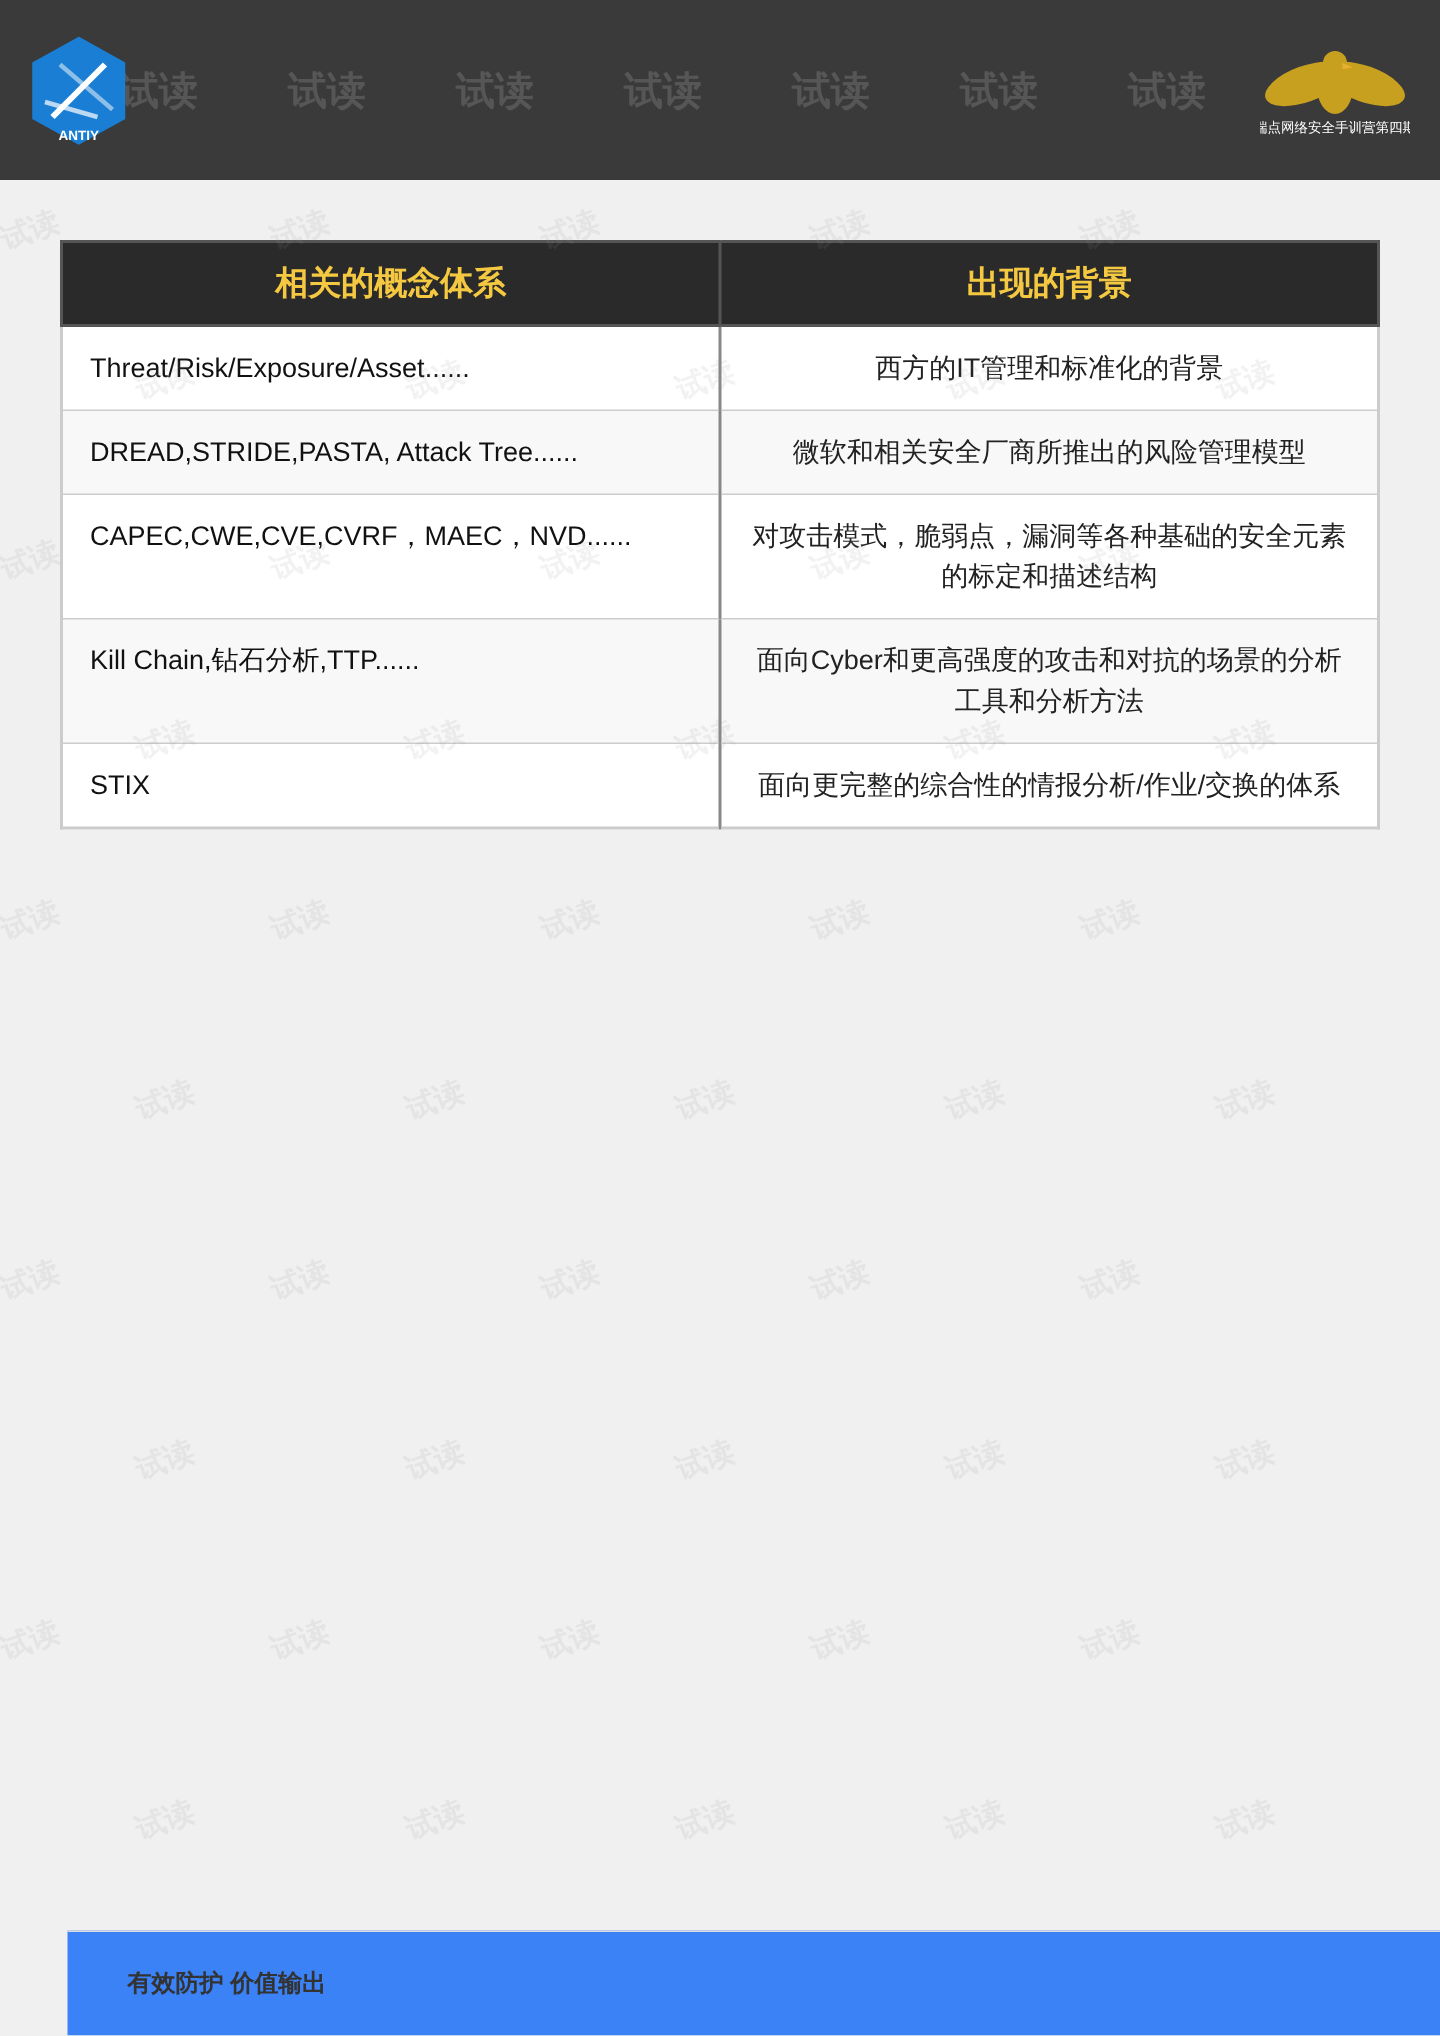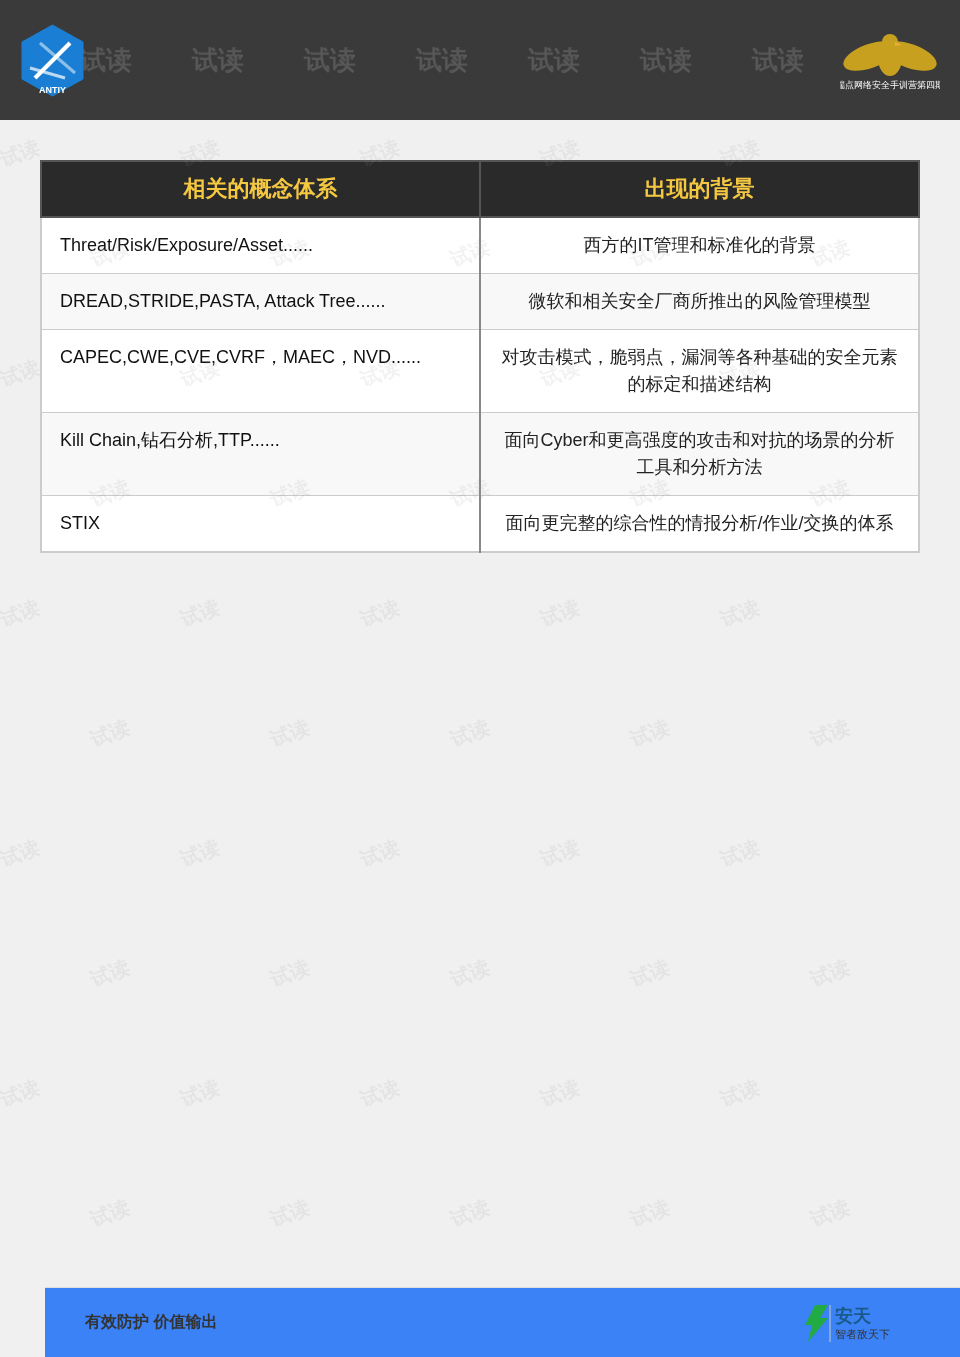--- a/index.html
+++ b/index.html
@@ -311,23 +311,13 @@
           <td>面向更完整的综合性的情报分析/作业/交换的体系</td>
         </tr>
       </tbody>
   </table>
 </div>
 
 <div class="footer">
   <div class="footer-left">
     <span>有效防护 价值输出</span>
   </div>
-  <div class="footer-right">
-    <svg width="120" height="45" viewBox="0 0 120 45" xmlns="http://www.w3.org/2000/svg">
-
-      <path d="M15,5 L5,25 L12,25 L8,42 L28,18 L20,18 L28,5 Z" fill="#22aa44"></path>
-      <text x="35" y="22" font-size="18" font-weight="bold" fill="#1a5a8a" font-family="SimHei, Arial">安天</text>
-      <text x="35" y="38" font-size="11" fill="#333" font-family="SimHei, Arial">智者敌天下</text>
-
-      <line x1="30" y1="5" x2="30" y2="42" stroke="#ccc" stroke-width="1"></line>
-    </svg>
-  </div>
 </div>
 
 </body></html>

